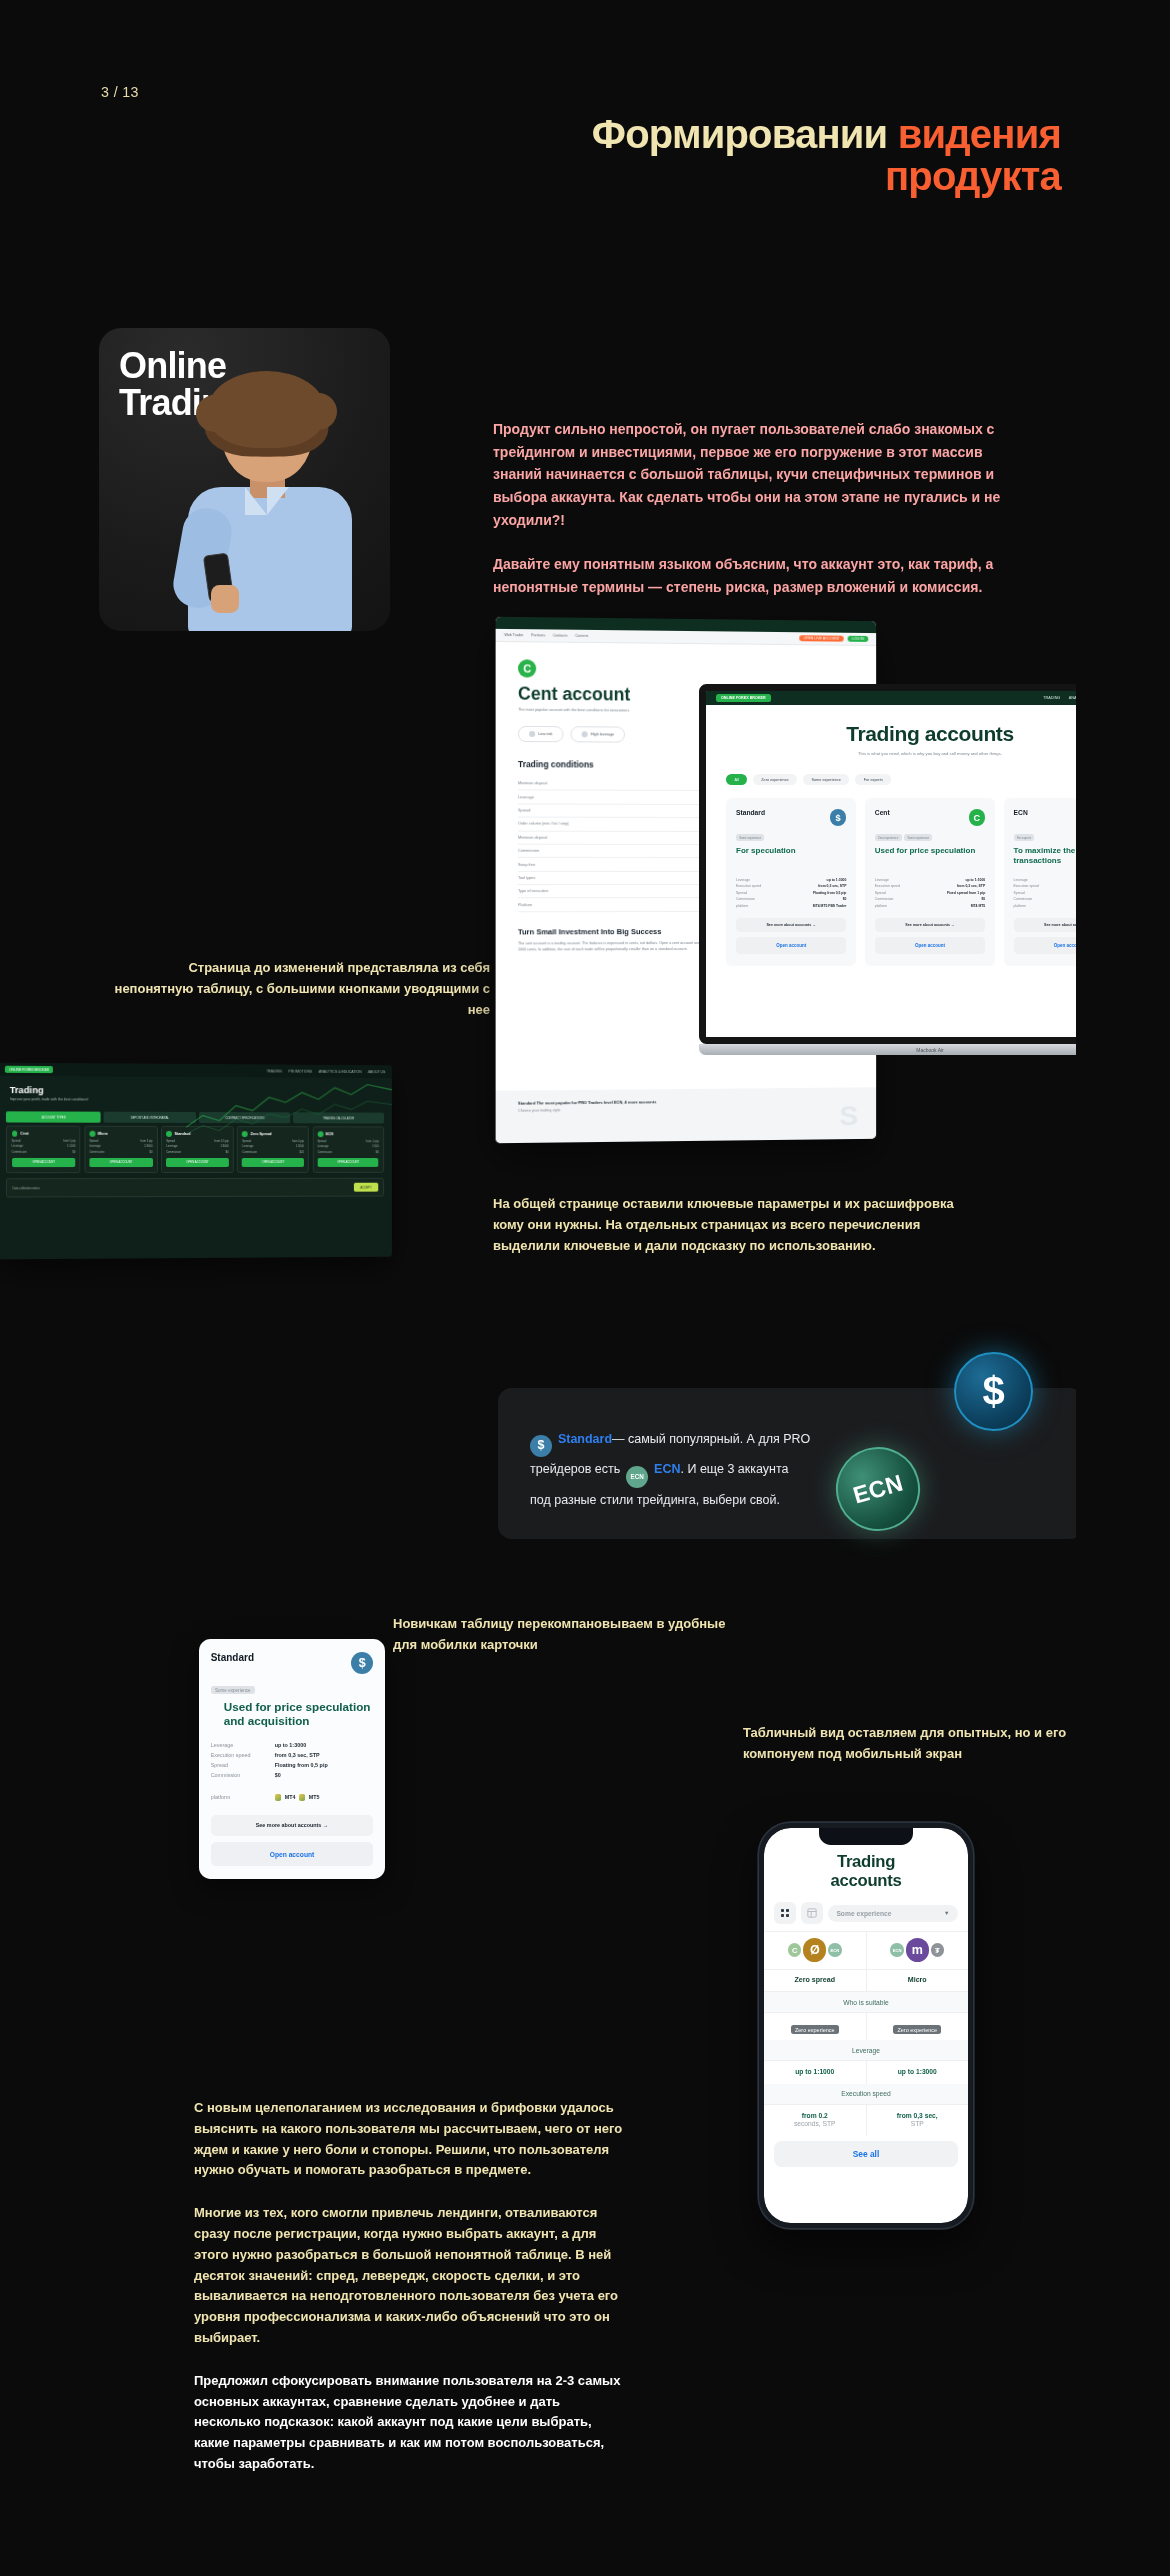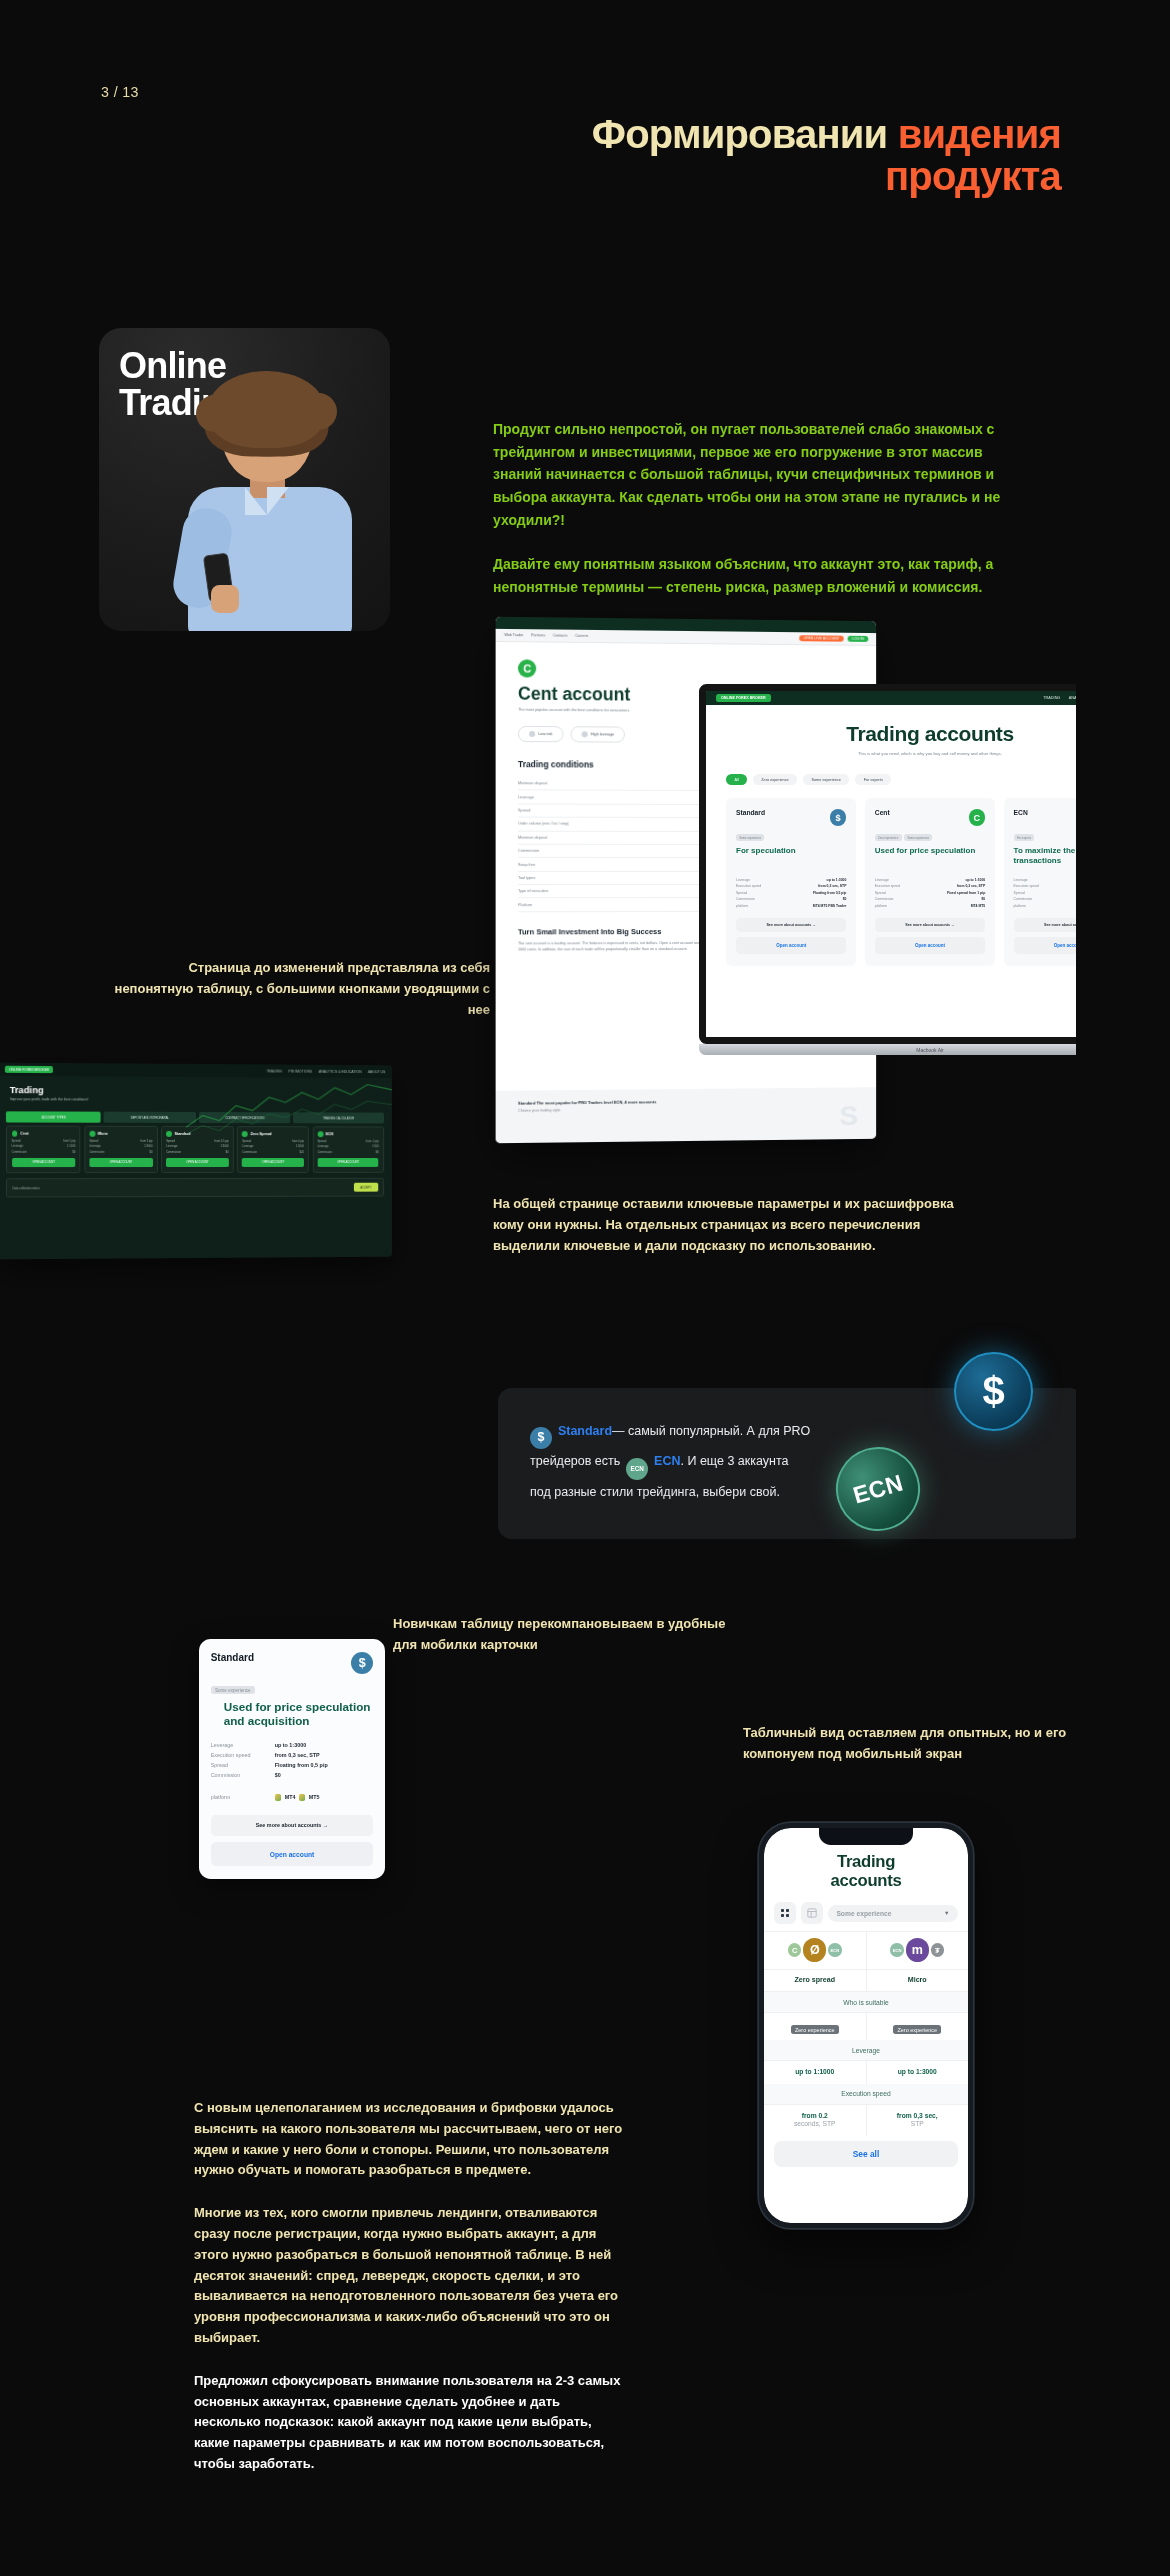--- a/index.html
+++ b/index.html
@@ -25,21 +25,21 @@
     width: 962px;
     font-size: 40px; line-height: 1.06;
     font-weight: 800; letter-spacing: -0.8px; text-align: right;
   }
   .t-cream { color: #f0e4b0; }
   .t-orange { color: #fa5f32; }
 
   
   .intro {
     position: absolute; left: 493px; top: 418px; width: 519px;
-    color: #84cc16; font-size: 14px; line-height: 1.62; font-weight: 700;
+    color: #fca5a5; font-size: 14px; line-height: 1.62; font-weight: 700;
   }
   .intro p + p { margin-top: 22px; }
 
   
   .photo-card {
     position: absolute; left: 99px; top: 328px;
     width: 291px; height: 303px;
     border-radius: 22px; overflow: hidden;
     background: radial-gradient(120% 120% at 30% 10%, #2b2b2b 0%, #1b1b1b 55%, #121212 100%);
   }
@@ -209,21 +209,21 @@
 
   
   .cap-mid {
     position:absolute; left:493px; top:1194px; width:468px;
     color:#f0e4b0; font-size:13px; line-height:1.6; font-weight:700;
   }
 
   
   .tip {
     position:absolute; left:498px; top:1388px; width:585px; height:151px;
-    background:#1b1c1e; border-radius:13.4px; padding:31px 32px;
+    background:#1b1c1e; border-radius:13.4px; padding:39px 32px;
     color:#e9ecef; font-size:12.5px; line-height:2.05;
   }
   .tip .ic-s {
     display:inline-flex; width:22px; height:22px; border-radius:50%;
     background:#3b7fa8; color:#fff; align-items:center; justify-content:center;
     font-size:12.5px; font-weight:800; vertical-align:-5.9px; margin-right:5.9px;
   }
   .tip .ic-e {
     display:inline-flex; width:22px; height:22px; border-radius:50%;
     background:#5fa68c; color:#fff; align-items:center; justify-content:center;

